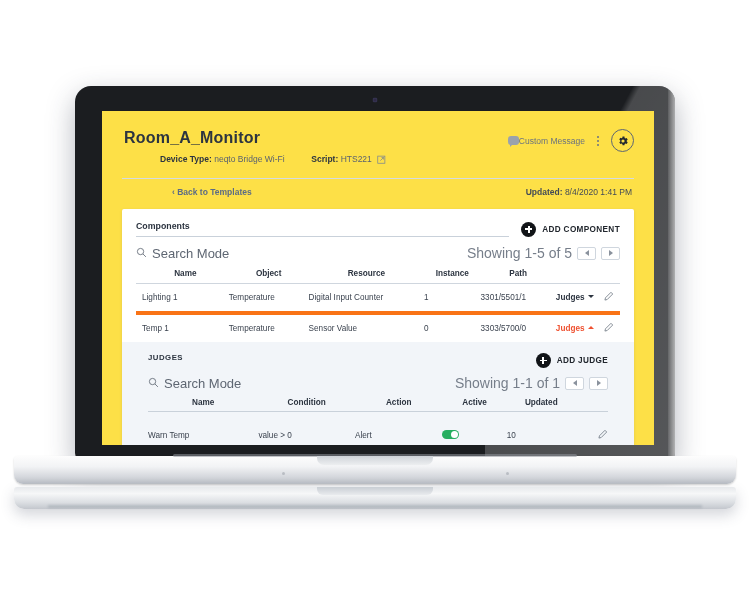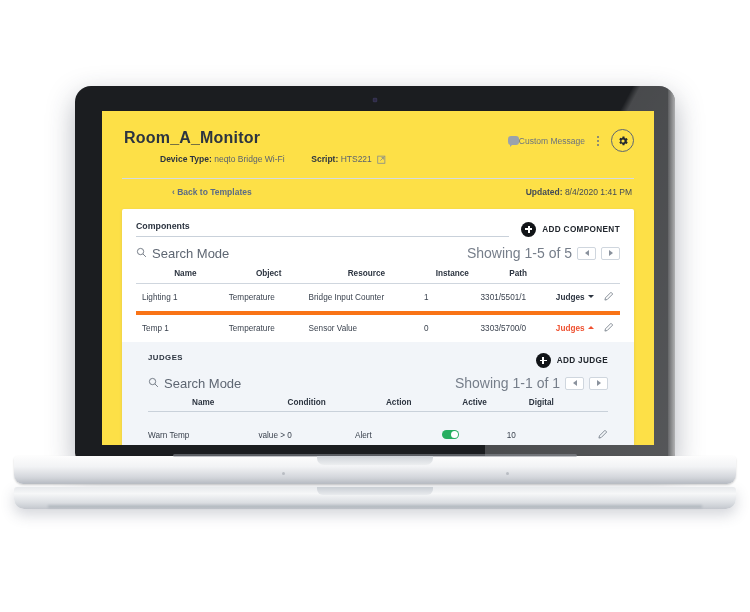--- a/index.html
+++ b/index.html
@@ -302,21 +302,21 @@
               <th class="c-inst">Instance</th>
               <th class="c-path">Path</th>
               <th class="c-jud"></th>
               <th class="c-act"></th>
             </tr>
           </thead>
           <tbody>
             <tr>
               <td class="c-name">Lighting 1</td>
               <td class="c-obj">Temperature</td>
-              <td class="c-res">Bridge Input Counter</td>
+              <td class="c-res">Digital Input Counter</td>
               <td class="c-inst">1</td>
               <td class="c-path">3301/5501/1</td>
               <td class="c-jud">
                 <span class="judgelink">Judges</span><i class="caret-d"></i>
               </td>
               <td class="c-act">
                 <span class="pencil">
                   <svg width="11" height="11" viewBox="0 0 16 16">
                     <path d="M11.6 1.9l2.5 2.5-8 8-3.3.8.8-3.3z" fill="none" stroke="#6f7883" stroke-width="1.2" stroke-linejoin="round"></path>
                   </svg>
@@ -373,21 +373,21 @@
             </div>
           </div>
 
           <table class="jp-table">
             <thead>
               <tr>
                 <th class="j-name">Name</th>
                 <th class="j-cond">Condition</th>
                 <th class="j-act">Action</th>
                 <th class="j-active">Active</th>
-                <th class="j-prio">Digital</th>
+                <th class="j-prio">Updated</th>
                 <th class="j-edit"></th>
               </tr>
             </thead>
             <tbody>
               <tr>
                 <td class="j-name">Warn Temp</td>
                 <td class="j-cond">value &gt; 0</td>
                 <td class="j-act">Alert</td>
                 <td class="j-active">
                   <span class="toggle"></span>

